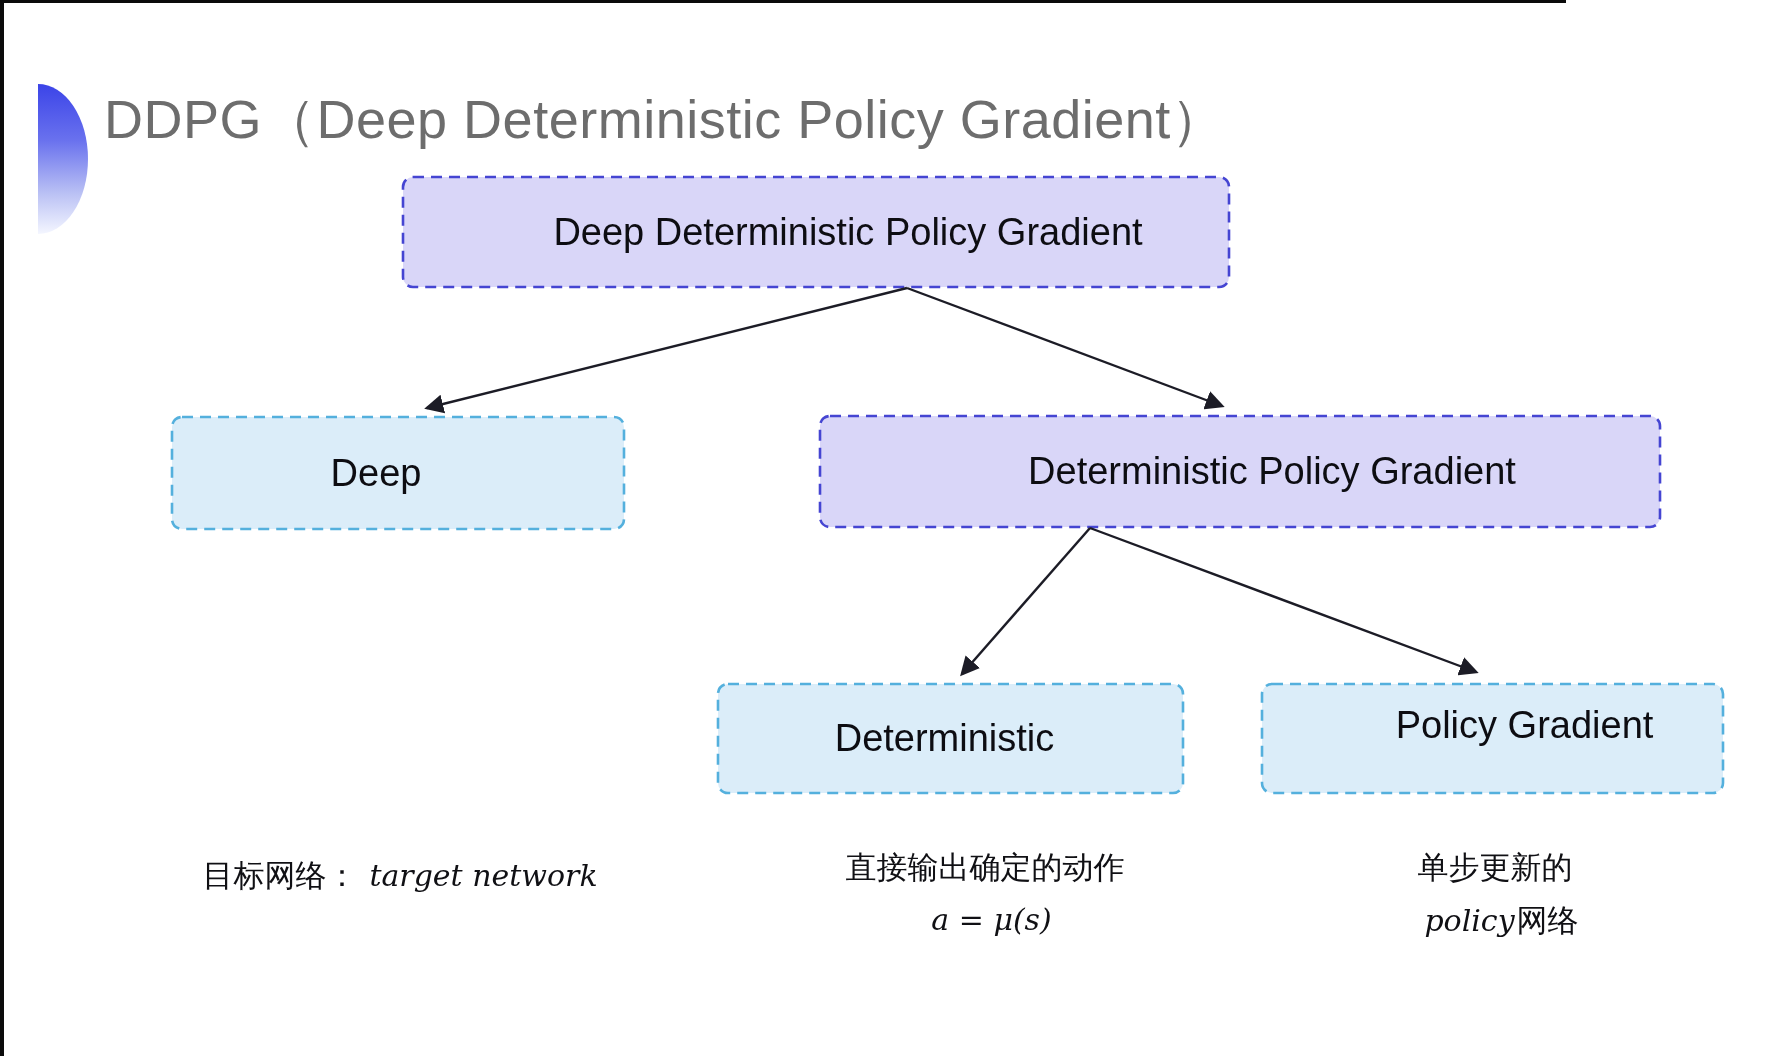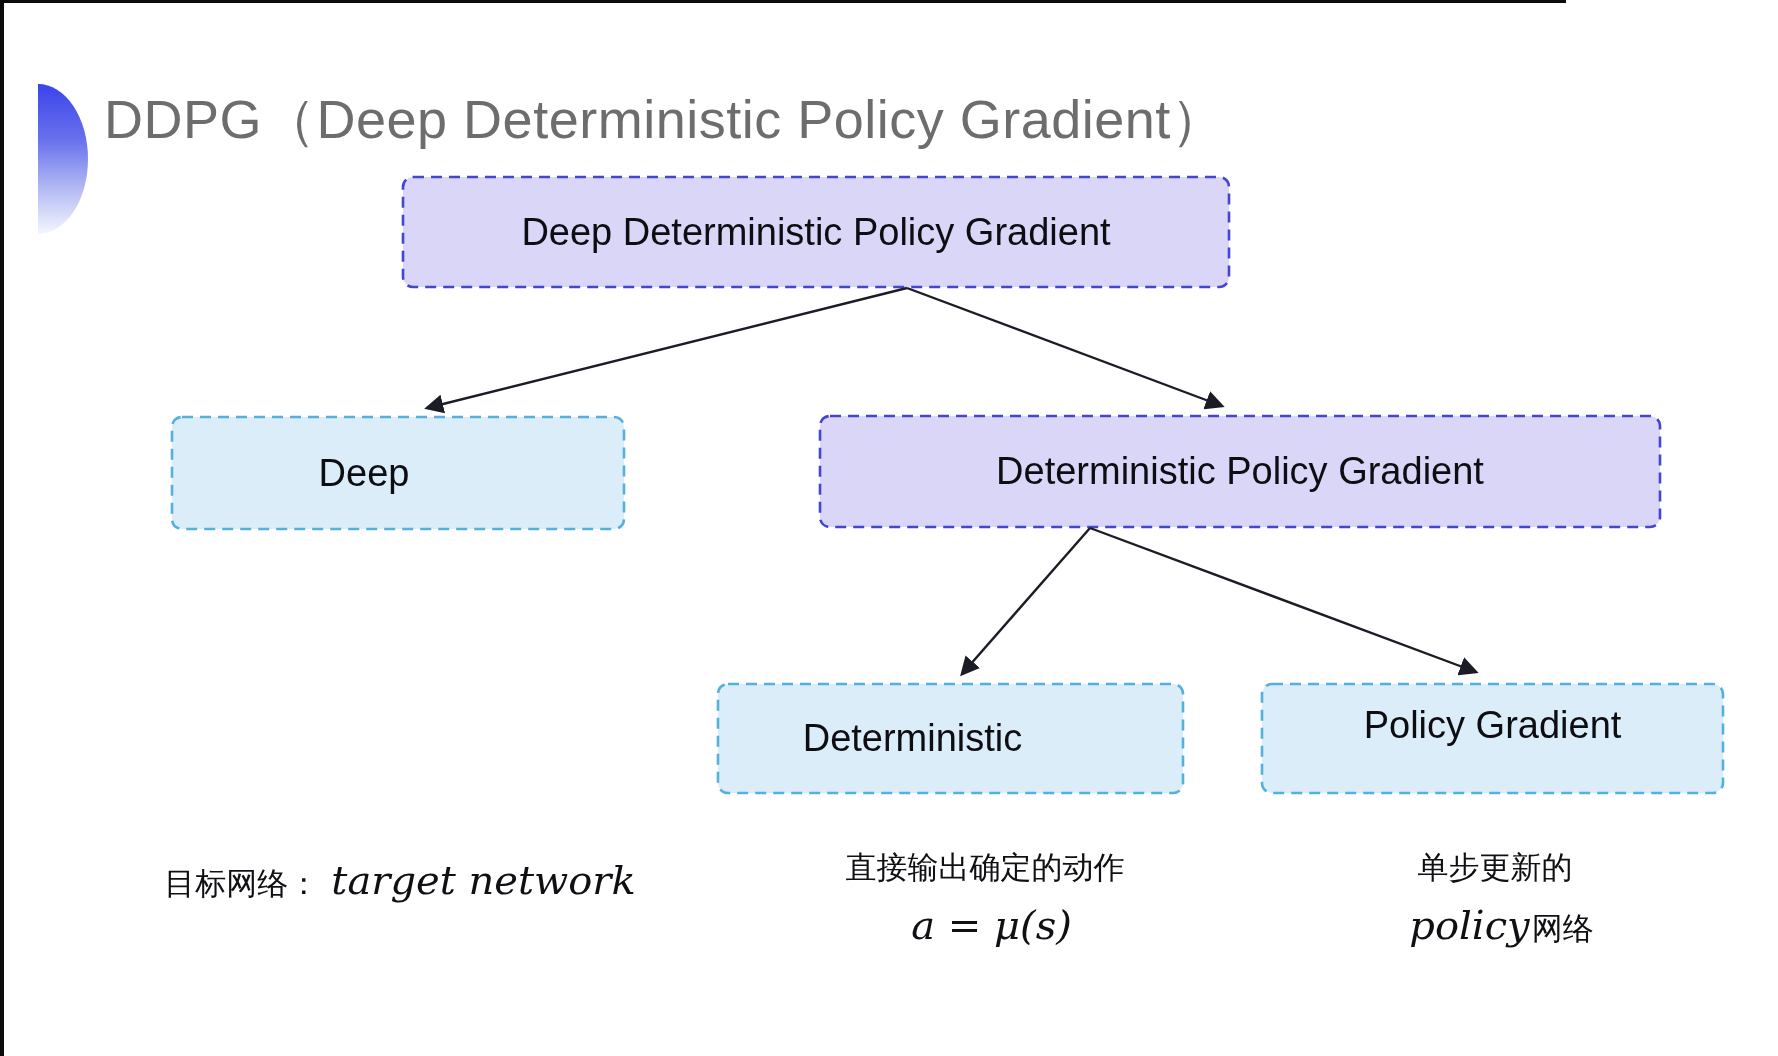--- a/index.html
+++ b/index.html
@@ -28,33 +28,33 @@
 
   
   svg.diagram{position:absolute;left:0;top:0;width:1778px;height:1056px;}
   .node-rect{stroke-width:2.6;}
   .node-rect.purple{fill:var(--c-purple_fill,#d9d6f8);stroke:var(--c-purple_border,#4545d2);}
   .node-rect.blue{fill:var(--c-blue_fill,#dbedf9);stroke:var(--c-blue_border,#54b0dd);}
   .edge{stroke:var(--c-arrow,#1c1c26);stroke-width:2.4;fill:none;}
 
   .node-label{
     position:absolute;display:flex;align-items:center;justify-content:center;
-    font-size:38px;color:var(--c-node_text,#0d0d12);white-space:nowrap;
+    font-size:38px;color:var(--c-node_text,#0d0d12);white-space:nowrap;padding-left:32px;
   }
 
   
   .note{
     position:absolute;display:flex;flex-direction:column;align-items:center;
     font-size:31px;color:var(--c-note_text,#101014);
   }
   .note .row{display:flex;align-items:baseline;justify-content:center;white-space:nowrap;line-height:1.0;}
   .note .gap{margin-top:22px;}
   .term{
     font-family:"DejaVu Serif","Liberation Serif",serif;
-    font-style:italic;font-size:40px;margin-left:12px;
+    font-style:italic;font-size:30px;margin-left:12px;
   }
   .term.nolead{margin-left:13px;}
   .suffix{margin-left:2px;}
 </style>
 </head>
 <body>
 
 <div id="page">
 
   <div class="frame-top"></div>
@@ -78,21 +78,21 @@
     <rect class="node-rect blue" x="718" y="684" width="465" height="109" rx="10" stroke-dasharray="11 7"></rect>
     <rect class="node-rect blue" x="1262" y="684" width="461" height="109" rx="10" stroke-dasharray="11 7"></rect>
 
     <line class="edge" x1="907" y1="288" x2="427" y2="408" marker-end="url(#arrow)"></line>
     <line class="edge" x1="907" y1="288" x2="1222" y2="406" marker-end="url(#arrow)"></line>
     <line class="edge" x1="1090" y1="528" x2="962" y2="674" marker-end="url(#arrow)"></line>
     <line class="edge" x1="1090" y1="528" x2="1476" y2="672" marker-end="url(#arrow)"></line>
   </svg>
 
   <div class="node-label" style="left:403px;top:177px;width:826px;height:110px;">Deep Deterministic Policy Gradient</div>
-  <div class="node-label" style="left:180px;top:417px;width:368px;height:112px;">Deep</div>
+  <div class="node-label" style="left:160px;top:417px;width:368px;height:112px;">Deep</div>
   <div class="node-label" style="left:820px;top:416px;width:840px;height:111px;">Deterministic Policy Gradient</div>
   <div class="node-label" style="left:680px;top:684px;width:465px;height:109px;">Deterministic</div>
   <div class="node-label" style="left:1262px;top:684px;width:461px;height:83px;">Policy Gradient</div>
 
   <div class="note" style="left:110px;top:838px;width:580px;">
     <div class="row gap">
       <span>目标网络：</span>
       <span class="term">target network</span>
     </div>
   </div>

